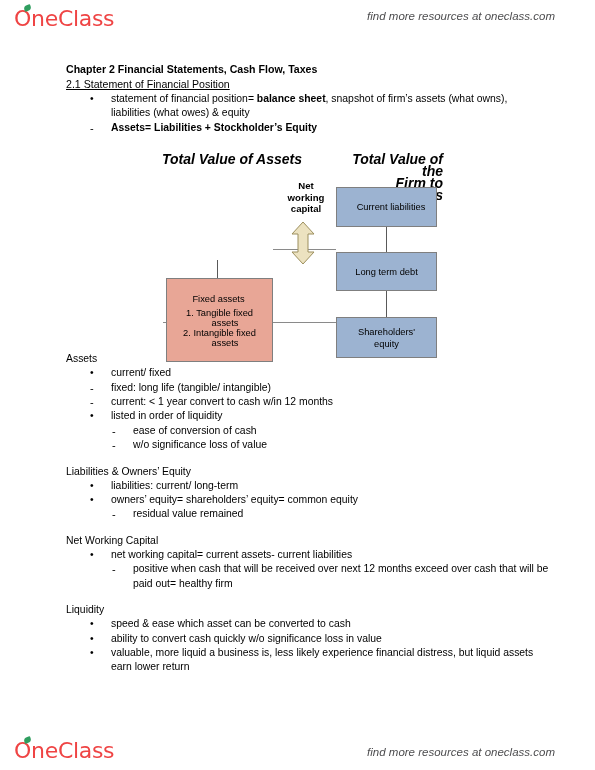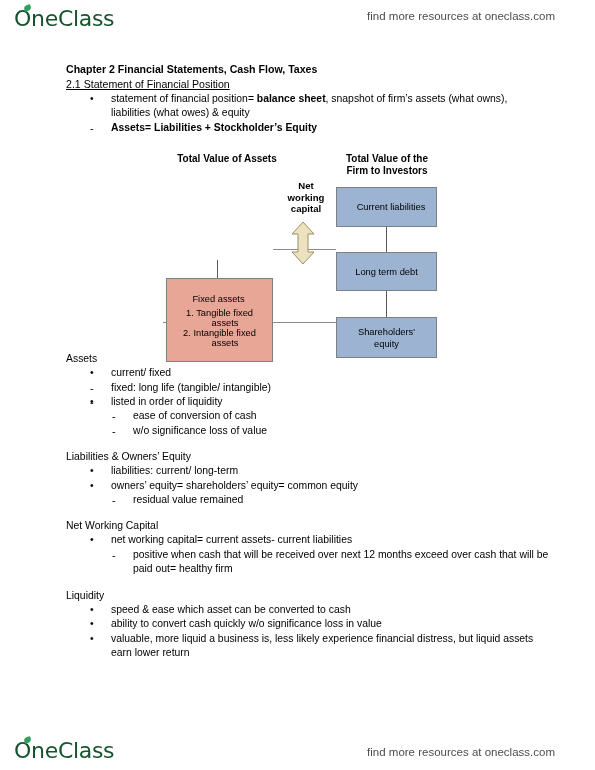--- a/index.html
+++ b/index.html
@@ -20,21 +20,21 @@
   .brand {
     position: absolute;
     left: 14px;
     display: flex;
     align-items: baseline;
     user-select: none;
   }
   .brand-logo {
     font-size: 22px;
     letter-spacing: -0.3px;
-    color: #14532d;
+    color: #ef4444;
     font-family: "DejaVu Sans", sans-serif;
     font-weight: 400;
     position: relative;
     white-space: nowrap;
   }
   .leaf {
     position: absolute;
     left: 10px;
     top: -1px;
     width: 7px;
@@ -42,20 +42,21 @@
     background: #2f9e5f;
     border-radius: 60% 10% 60% 10%;
     transform: rotate(-18deg);
   }
   .promo {
     position: absolute;
     right: 40px;
     font-size: 11.5px;
     color: #4d4d4f;
     white-space: nowrap;
+    font-style: italic;
   }
   #header-brand { top: 6px; }
   #header-promo { top: 10px; }
   #footer-brand { top: 738px; }
   #footer-promo { top: 746px; }
 
   
   .doc {
     position: absolute;
     left: 0;
@@ -109,24 +110,25 @@
 
   
   .diagram {
     position: relative;
     height: 212px;
     margin-top: 4px;
   }
   .dg-head {
     position: absolute;
     font-weight: bold;
-    font-size: 10px;
+    font-size: 14px;
     line-height: 12px;
-    text-align: center;
+    text-align: right;
     color: #000;
+    font-style: italic;
   }
   .dbox {
     position: absolute;
     box-sizing: border-box;
     border: 1px solid #7f7f7f;
     display: flex;
     align-items: center;
     justify-content: center;
     text-align: center;
     font-size: 9.3px;
@@ -243,21 +245,21 @@
         <span style="display:block">equity</span>
       </span>
     </div>
 
   </div>
 
   <div id="sections">
       <div class="line sec-head">Assets</div>
       <div class="bullet-row"><span class="mk">•</span><span>current/ fixed</span></div>
       <div class="bullet-row dash"><span class="mk">-</span><span>fixed: long life (tangible/ intangible)</span></div>
-      <div class="bullet-row dash"><span class="mk">-</span></div>
+      <div class="bullet-row dash"><span class="mk">-</span><span>current: &lt; 1 year convert to cash w/in 12 months</span></div>
       <div class="bullet-row"><span class="mk">•</span><span>listed in order of liquidity</span></div>
       <div class="bullet-row dash sub"><span class="mk">-</span><span>ease of conversion of cash</span></div>
       <div class="bullet-row dash sub"><span class="mk">-</span><span>w/o significance loss of value</span></div>
       <div style="height: 11px;"></div>
       <div class="line sec-head">Liabilities &amp; Owners’ Equity</div>
       <div class="bullet-row"><span class="mk">•</span><span>liabilities: current/ long-term</span></div>
       <div class="bullet-row"><span class="mk">•</span><span>owners’ equity= shareholders’ equity= common equity</span></div>
       <div class="bullet-row dash sub"><span class="mk">-</span><span>residual value remained</span></div>
       <div style="height: 11px;"></div>
       <div class="line sec-head">Net Working Capital</div>

